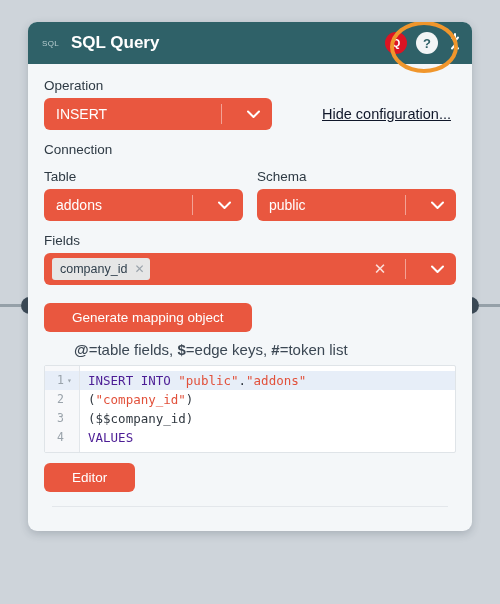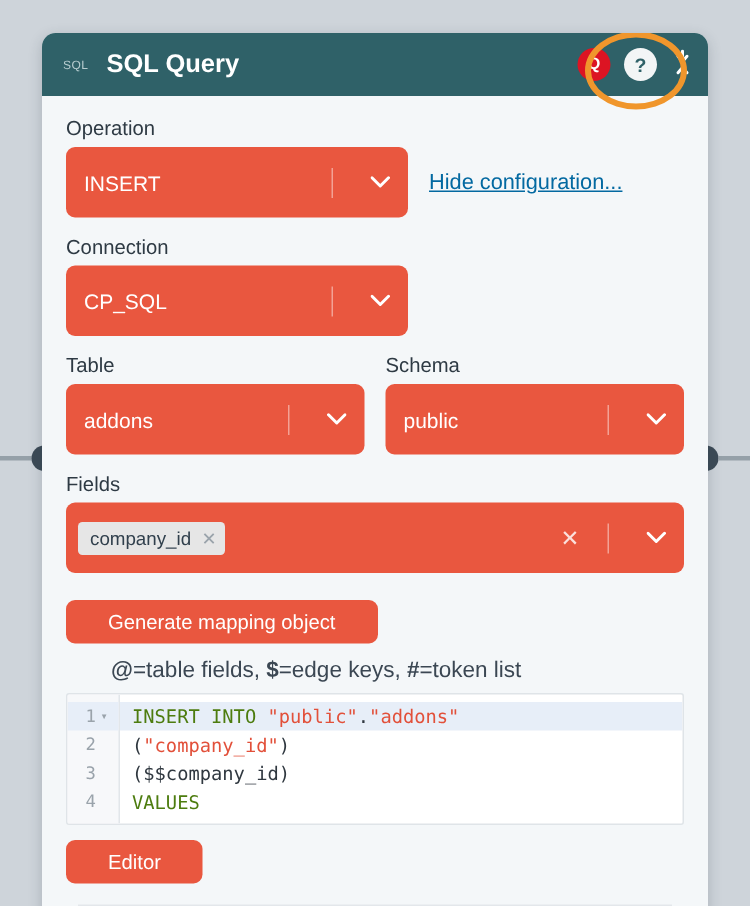--- a/index.html
+++ b/index.html
@@ -130,21 +130,21 @@
   .field-label {
     font-size: 13.5px;
     color: #2e3a44;
     margin-bottom: 5px;
   }
   .field-block { margin-bottom: 12px; }
 
   .select {
     background: #e9573f;
     border-radius: 6px;
-    height: 47px;
+    height: 32px;
     display: flex;
     align-items: center;
     padding-left: 12px;
     color: #ffffff;
     font-size: 14px;
     position: relative;
     gap: 12px;
   }
   .select .value { flex: 1; }
   .sel-divider {
@@ -265,21 +265,21 @@
     min-width: 0;
   }
   .code .cl {
     height: 19px;
     line-height: 19px;
     padding-left: 8px;
     white-space: pre;
     color: #303840;
   }
   .code .cl.active { background: #e7eef8; }
-  .kw { color: #4d7c0f; }
+  .kw { color: #4c1d95; }
   .str { color: #e2503a; }
   .punc { color: #303840; }
 
   .editor-btn-wrap { margin-top: 10px; }
   .bottom-rule {
     height: 1px;
     background: #e3e7eb;
     margin: 14px 8px 0 8px;
   }
   .panel-footer { height: 14px; }
@@ -322,35 +322,26 @@
       <div style="display:flex; align-items:center; gap:14px;">
         <div class="select" style="width:216px;">
           <span class="value">INSERT</span>
           <span class="sel-divider"></span>
           <span class="chev">
             <svg width="13" height="9" viewBox="0 0 13 9" aria-hidden="true">
                 <path d="M1 1.5 L6.5 7 L12 1.5" stroke="#ffffff" stroke-width="2" fill="none" stroke-linecap="round" stroke-linejoin="round"></path>
               </svg>
           </span>
         </div>
-        <a href="#" style="color:#0369a1; font-size:14.5px;">Hide configuration...</a>
+        <a href="#" style="color:#0f172a; font-size:14.5px;margin-left:36px;">Hide configuration...</a>
       </div>
     </div>
 
     <div class="field-block">
       <div class="field-label">Connection</div>
-      <div class="select" style="width:216px;">
-        <span class="value">CP_SQL</span>
-        <span class="sel-divider"></span>
-        <span class="chev">
-          <svg width="13" height="9" viewBox="0 0 13 9" aria-hidden="true">
-              <path d="M1 1.5 L6.5 7 L12 1.5" stroke="#ffffff" stroke-width="2" fill="none" stroke-linecap="round" stroke-linejoin="round"></path>
-            </svg>
-        </span>
-      </div>
     </div>
 
     <div class="row2">
       <div>
         <div class="field-label">Table</div>
         <div class="select">
           <span class="value">addons</span>
           <span class="sel-divider"></span>
           <span class="chev">
             <svg width="13" height="9" viewBox="0 0 13 9" aria-hidden="true">

